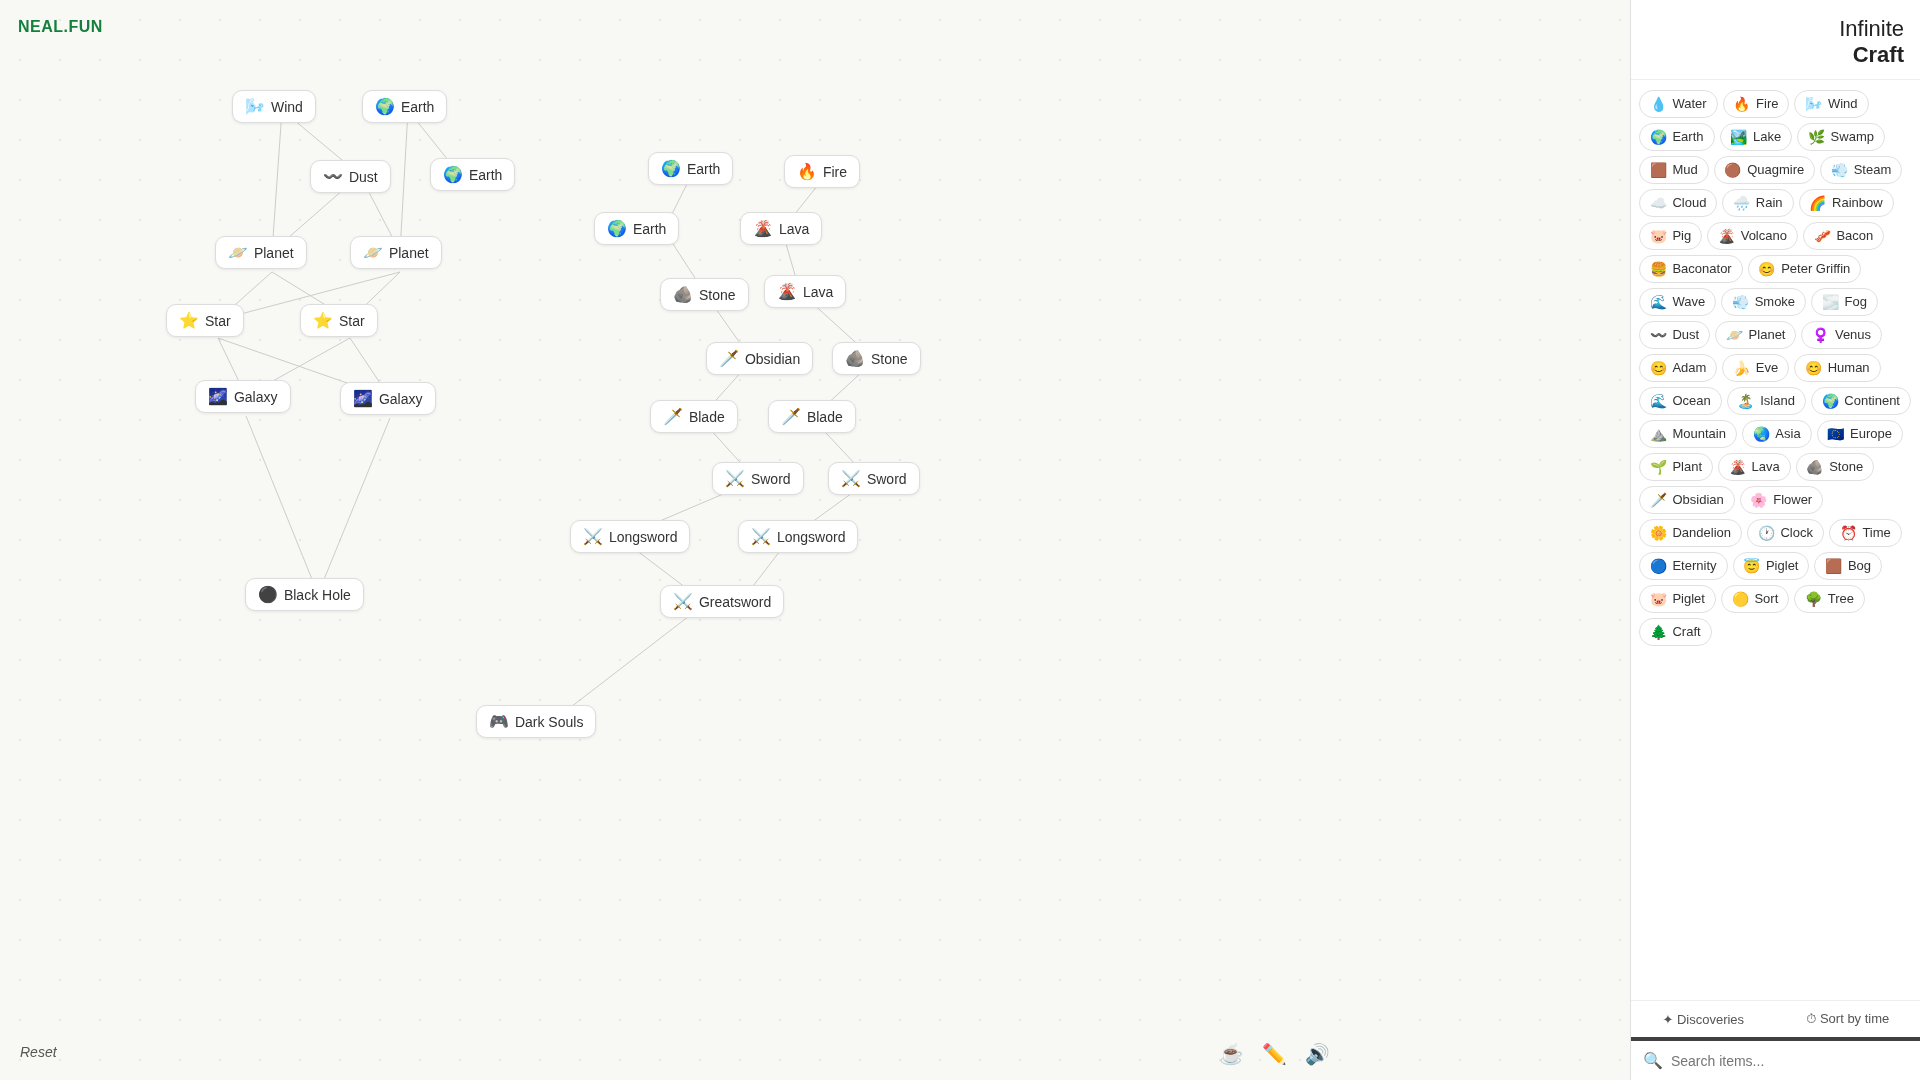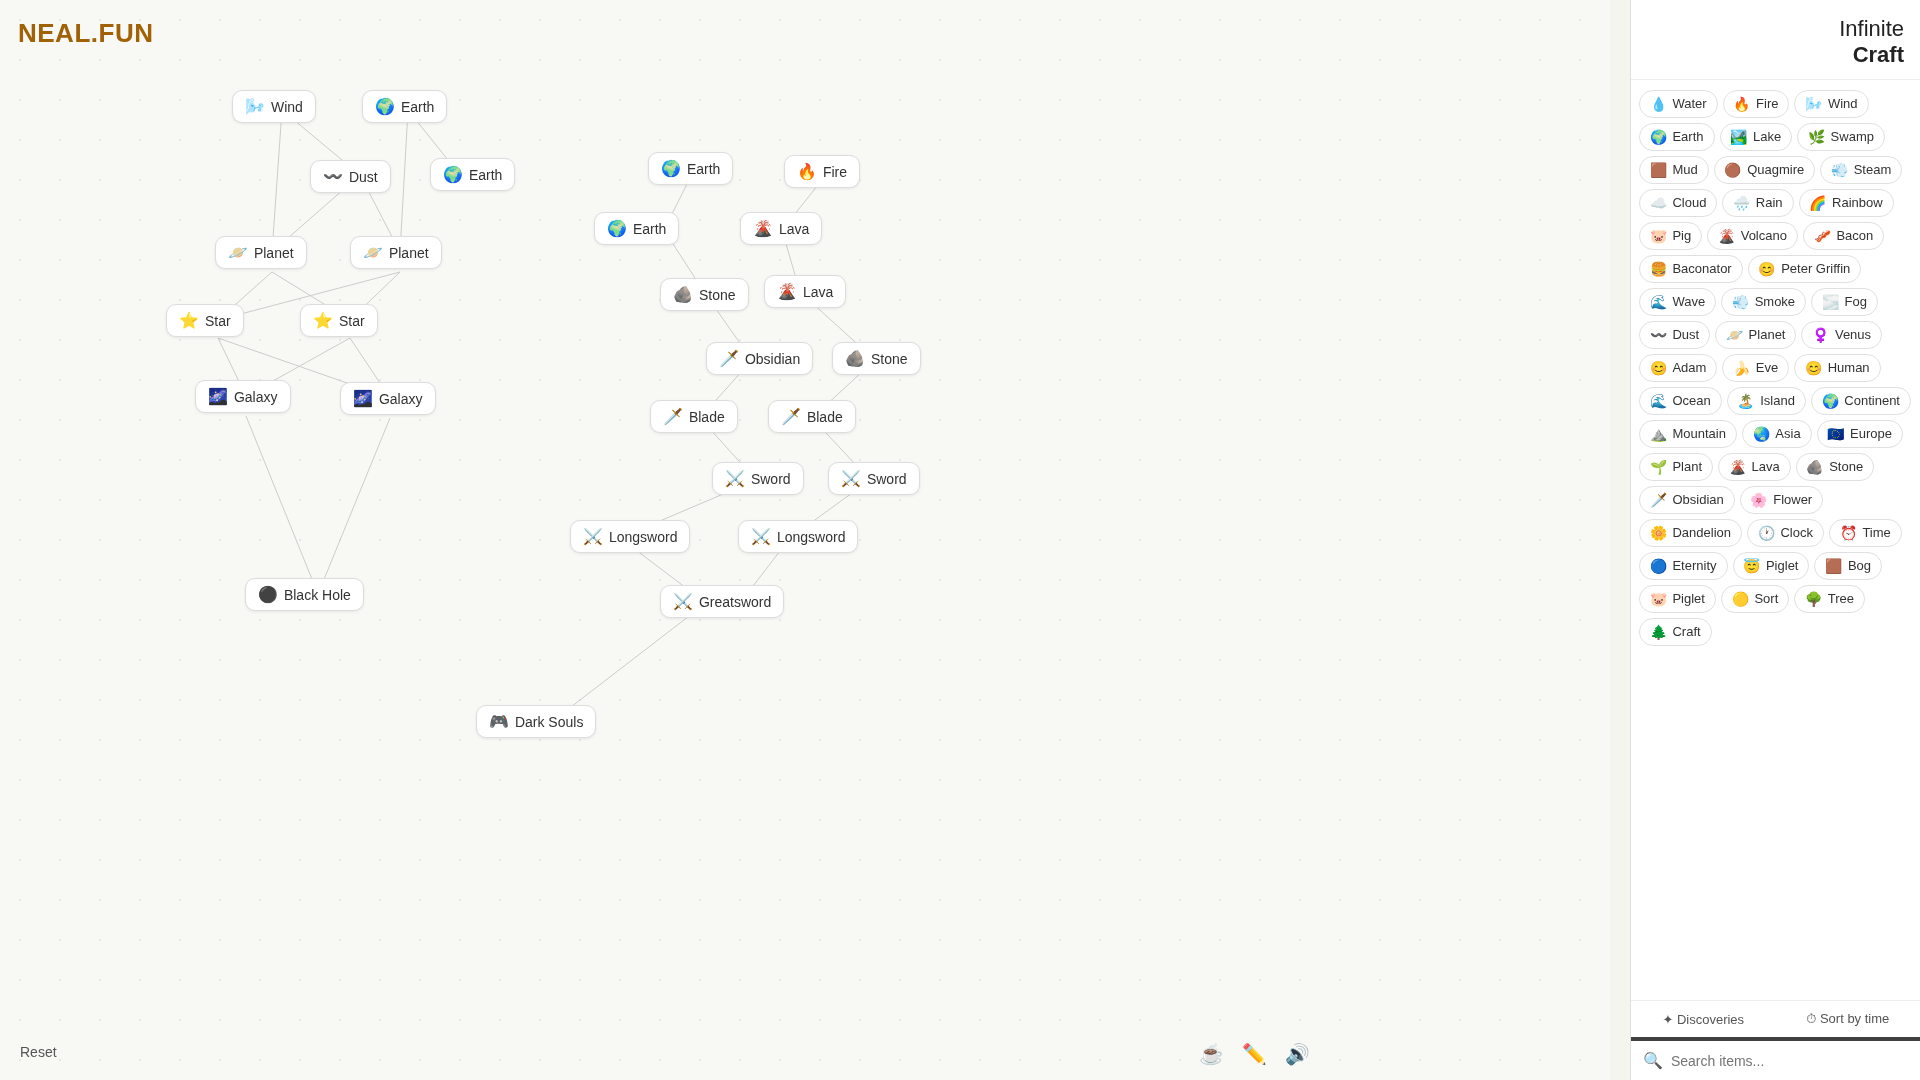--- a/index.html
+++ b/index.html
@@ -29,24 +29,24 @@
       background-image: radial-gradient(circle, #ccc 1px, transparent 1px);
       background-size: 40px 40px;
       opacity: 0.4;
     }
 
     
     .logo {
       position: absolute;
       top: 18px;
       left: 18px;
-      font-size: 26px;
+      font-size: 16px;
       font-weight: 700;
       letter-spacing: 0.5px;
-      color: #a16207;
+      color: #15803d;
       z-index: 10;
     }
 
     
     .craft-item {
       position: absolute;
       background: white;
       border: 1.5px solid #ddd;
       border-radius: 10px;
       padding: 6px 12px;
@@ -80,20 +80,21 @@
     .reset-btn {
       position: absolute;
       bottom: 20px;
       left: 20px;
       font-size: 14px;
       color: #555;
       cursor: pointer;
       background: none;
       border: none;
       z-index: 10;
+      font-style: italic;
     }
 
     
     .bottom-toolbar {
       position: absolute;
       bottom: 14px;
       right: 300px;
       display: flex;
       gap: 18px;
       z-index: 10;
@@ -105,21 +106,20 @@
     }
 
     
     #right-panel {
       width: 290px;
       background: white;
       border-left: 1px solid #e0e0e0;
       display: flex;
       flex-direction: column;
       z-index: 10;
-      margin-left: 20px;
     }
 
     
     .panel-header {
       padding: 16px 16px 10px;
       border-bottom: 1px solid #eee;
       display: flex;
       align-items: center;
       justify-content: flex-end;
     }

